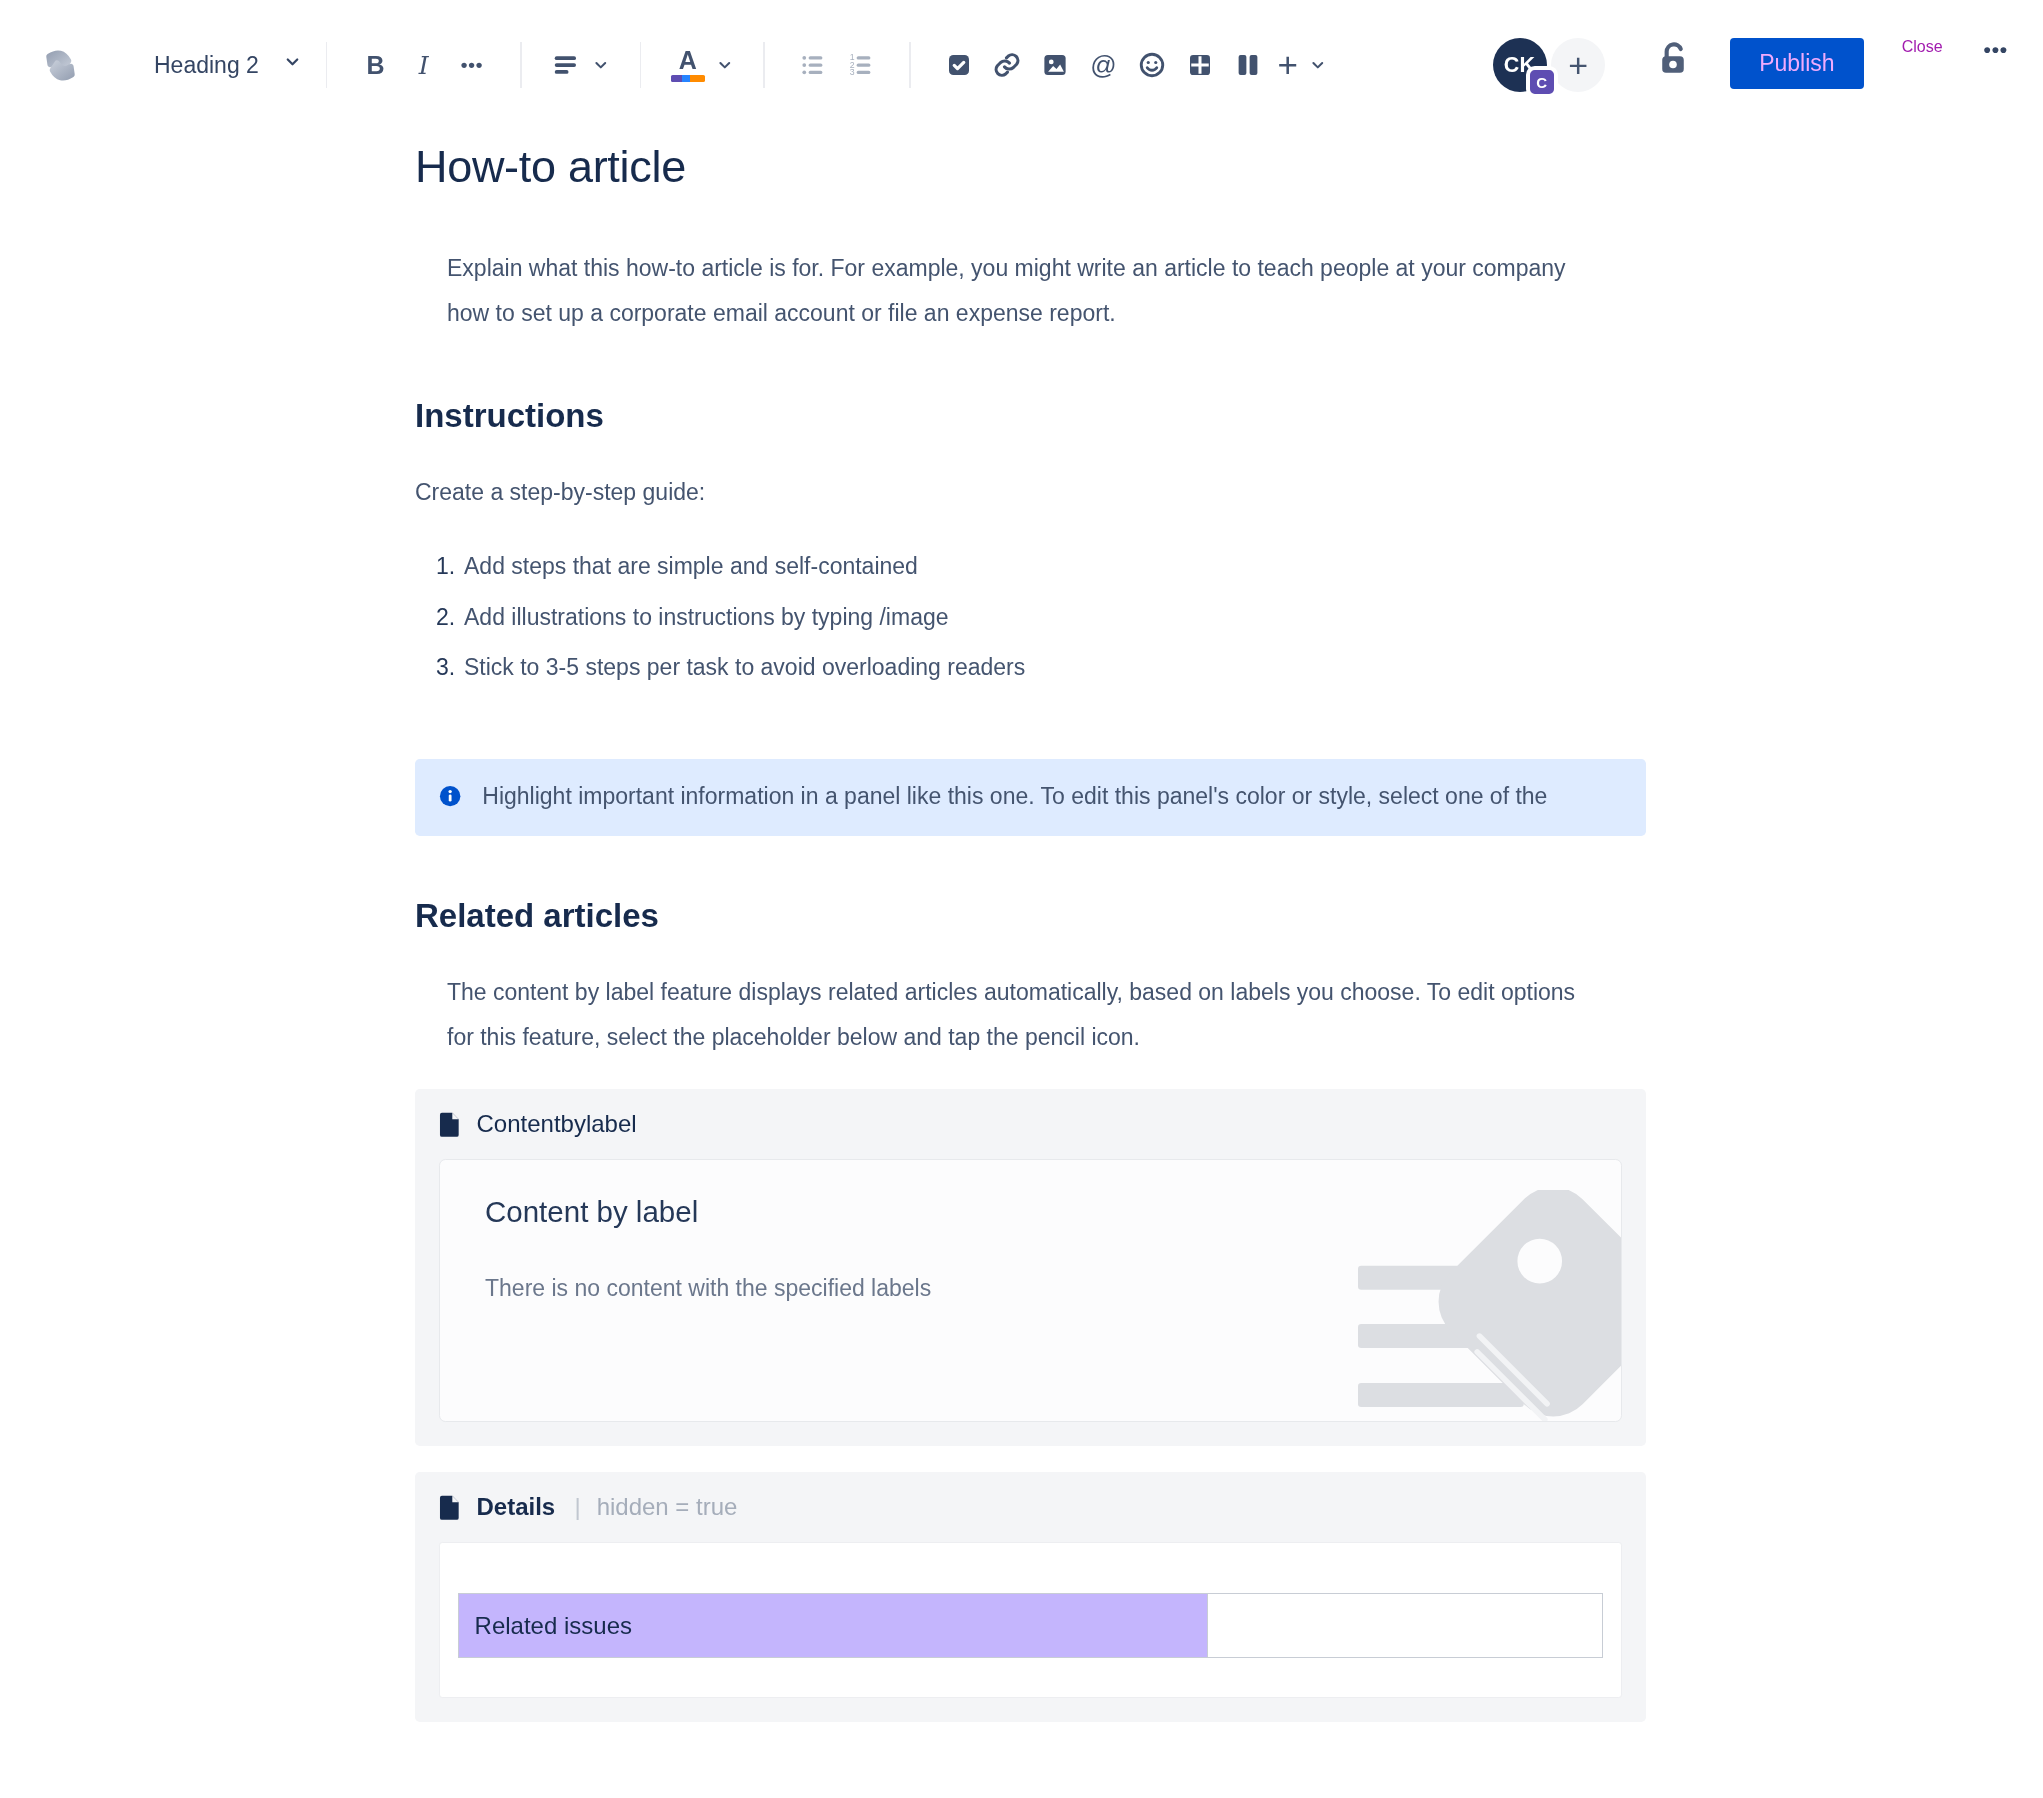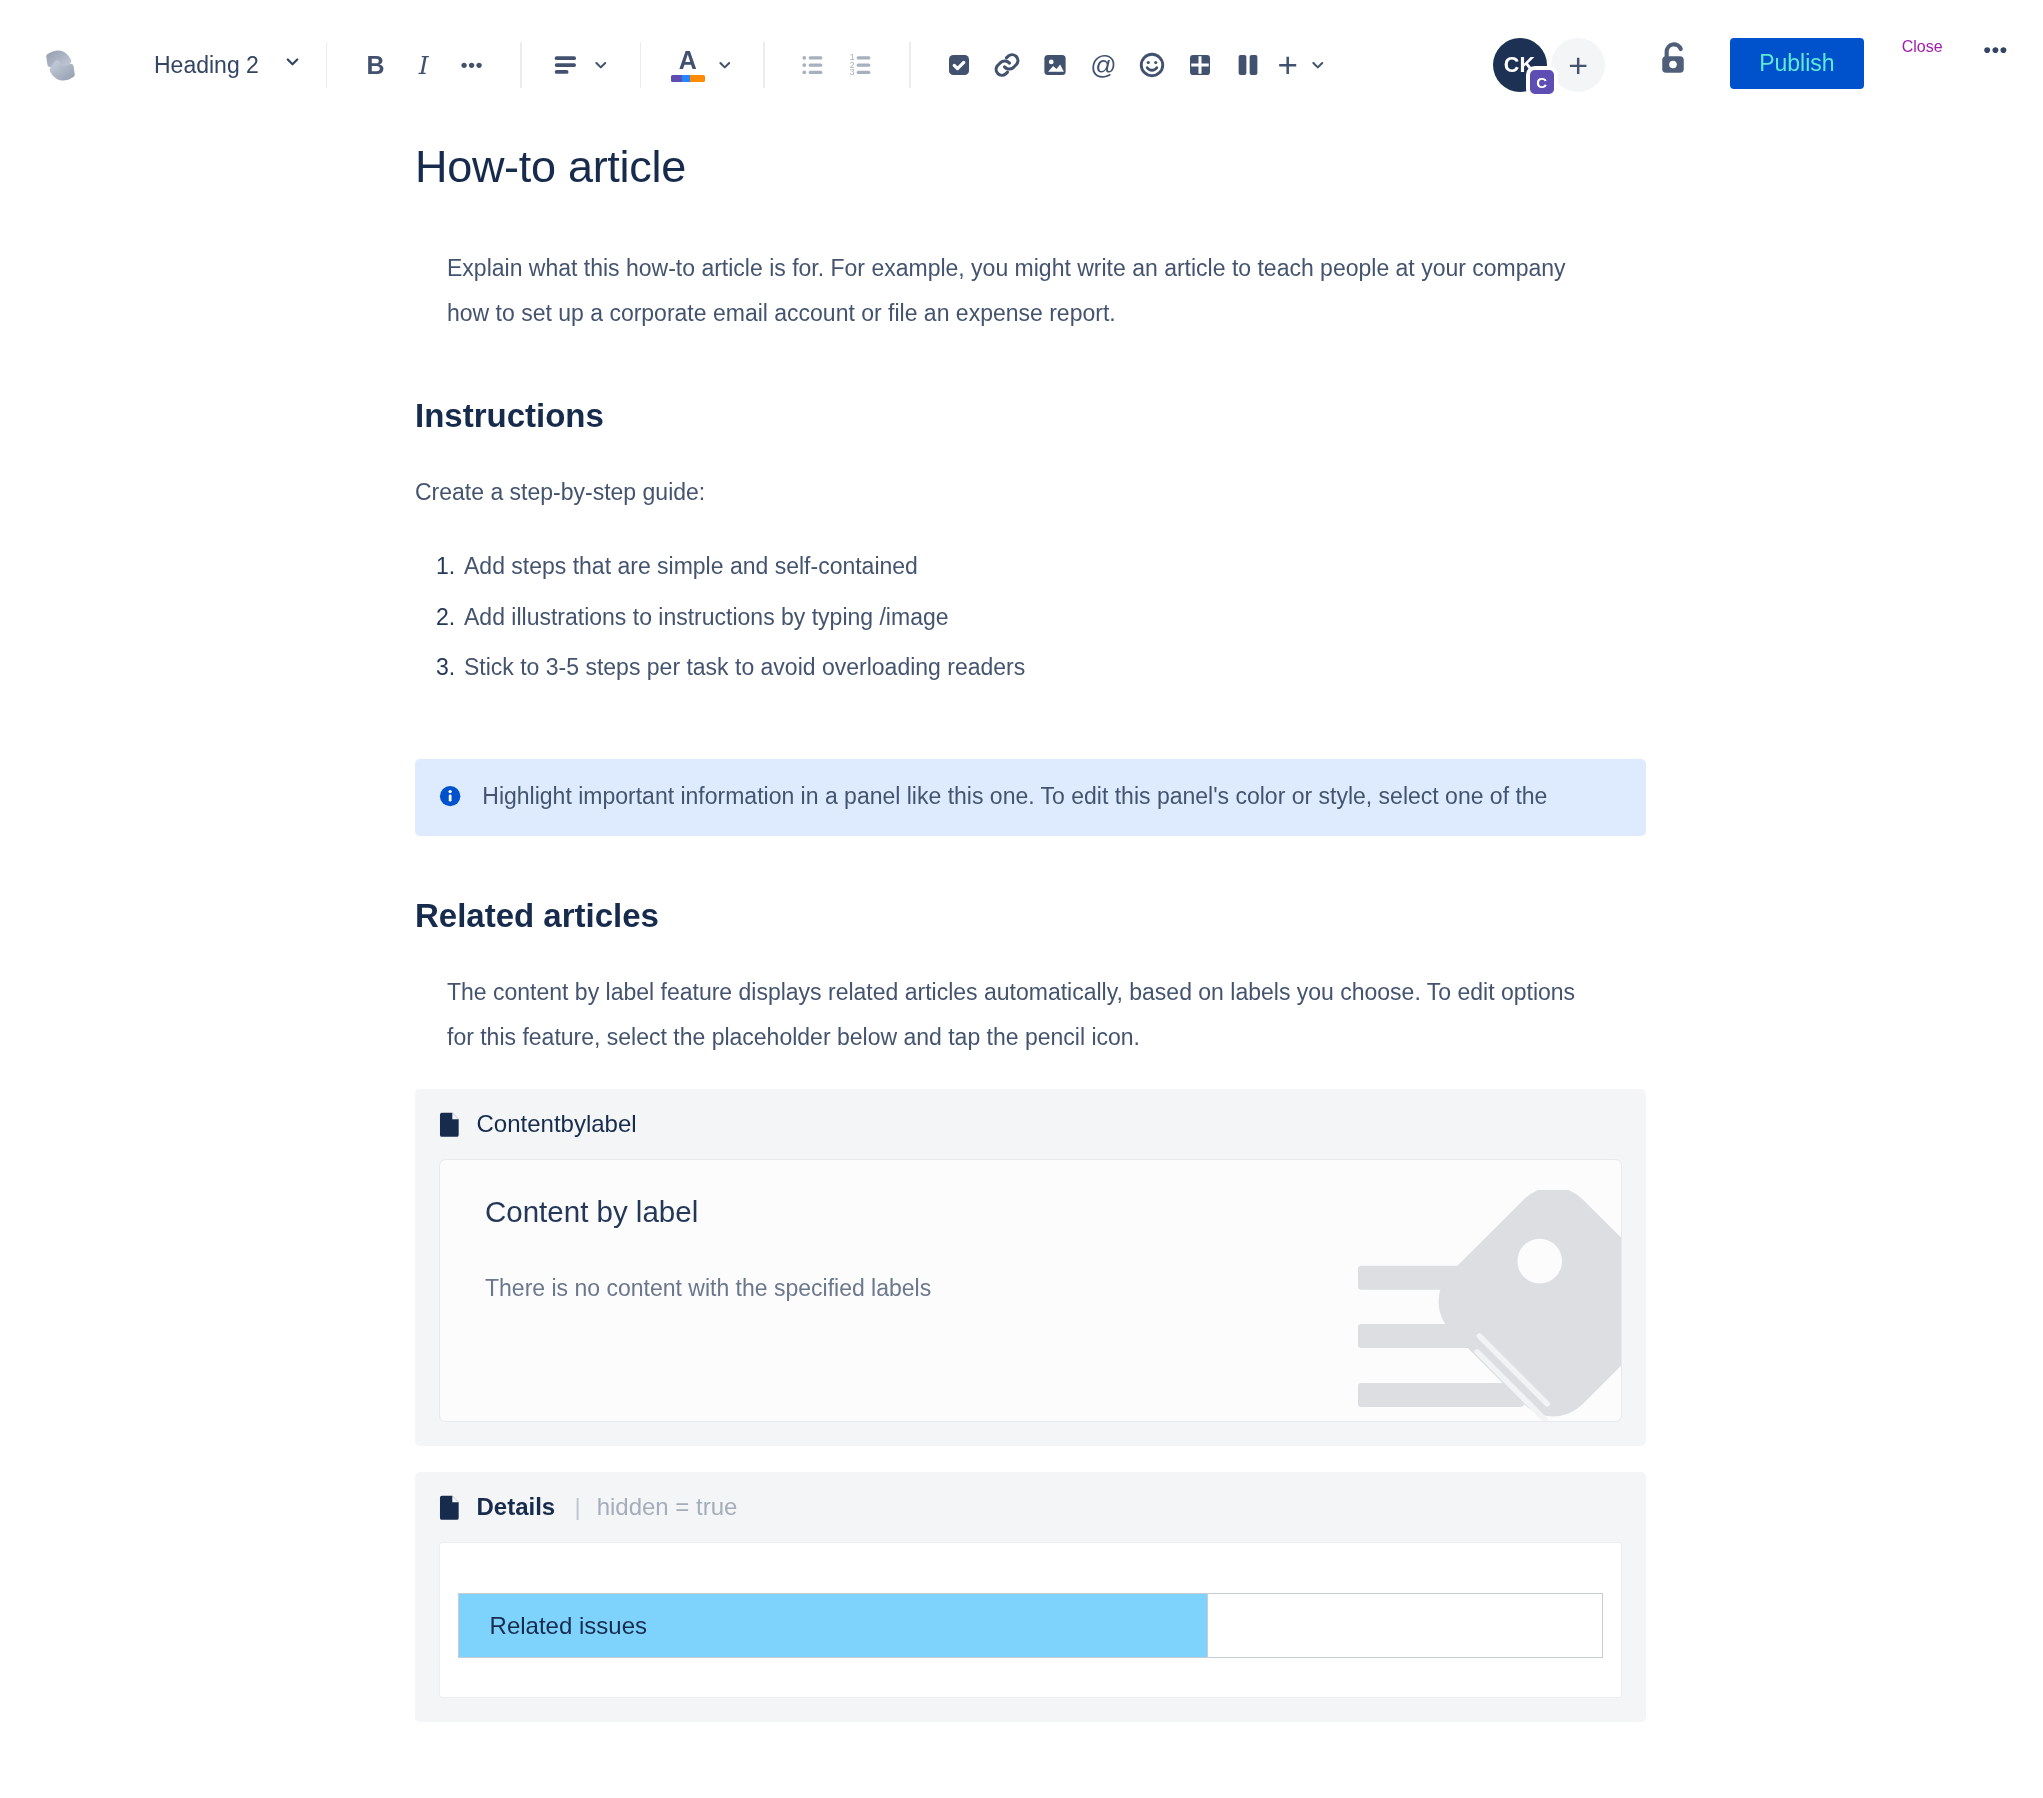--- a/index.html
+++ b/index.html
@@ -33,21 +33,21 @@
   .avatar { width:54px; height:54px; border-radius:50%; background:#1D3154; color:#fff;
     display:flex; align-items:center; justify-content:center; font-size:21.5px; font-weight:700;
     letter-spacing:0.4px; }
   .avatar-badge { position:absolute; right:-8px; bottom:-6.4px; width:32px; height:32px;
     border-radius:8.8px; background:#5E4DB2; border:4px solid #fff; color:#fff;
     display:flex; align-items:center; justify-content:center; font-size:15px; font-weight:700; }
   .invite-btn { width:54px; height:54px; border-radius:50%; background:#F4F5F7; color:#44546F;
     display:flex; align-items:center; justify-content:center; font-size:34px; font-weight:300;
     margin-left:1.6px; cursor:pointer; }
   .lock-btn { margin-left:49px; cursor:pointer; display:flex; }
-  .publish-btn { margin-left:38px; height:51px; padding:0 29px; background:#0052CC; color:#5eead4;
+  .publish-btn { margin-left:38px; height:51px; padding:0 29px; background:#0052CC; color:#f0abfc;
     border:none; border-radius:4px; font-size:23px; font-family:inherit; cursor:pointer; }
   .close-btn { margin-left:38px; font-size:16px; color:#a21caf; cursor:pointer; }
   .more-btn { margin-left:41px; font-size:21px; font-weight:700; color:#344563; letter-spacing:0.8px; cursor:pointer; }
 
   
   .content { width:1231px; margin:11.2px 0 0 415px; }
   .doc-title { font-size:45px; font-weight:500; color:#172B4D; letter-spacing:-0.3px; }
   .para { margin-top:53px; }
   .para .line { display:block; white-space:nowrap; font-size:23px; line-height:45px; color:#44546F;margin-left:32px; }
   .h2 { margin-top:61px; font-size:33px; font-weight:600; color:#172B4D; }
@@ -74,21 +74,21 @@
   .cbl-card { margin-top:21px; background:#FCFCFD; border:1.6px solid #E7E9EC; border-radius:6.4px;
     height:263px; position:relative; overflow:hidden; padding:35px 0 0 45px; }
   .cbl-title { font-size:29.5px; font-weight:500; color:#253858; }
   .cbl-empty { margin-top:46px; font-size:23px; color:#6B778C; }
   .tag-art { position:absolute; right:0; top:30px; }
 
   .details-card { margin-top:21px; background:#fff; border:0.8px solid #EDEEF1; border-radius:3.2px;
     height:156px; padding:50px 17.6px 0; }
   .details-table { width:100%; border-collapse:collapse; }
   .details-table th, .details-table td { border:1.6px solid #C8CDD5; height:64px; }
-  .details-table th { width:65.5%; background:#7dd3fc; text-align:left; padding-left:31px;
+  .details-table th { width:65.5%; background:#c4b5fd; text-align:left; padding-left:16px;
     font-size:24px; font-weight:500; color:#172B4D; }
   .details-table td { background:#fff; }
 </style>
 </head>
 <body>
 
 <div class="toolbar">
   <div class="tb-group">
     <span class="logo">
       <svg width="57" height="57" viewBox="0 0 100 100">

